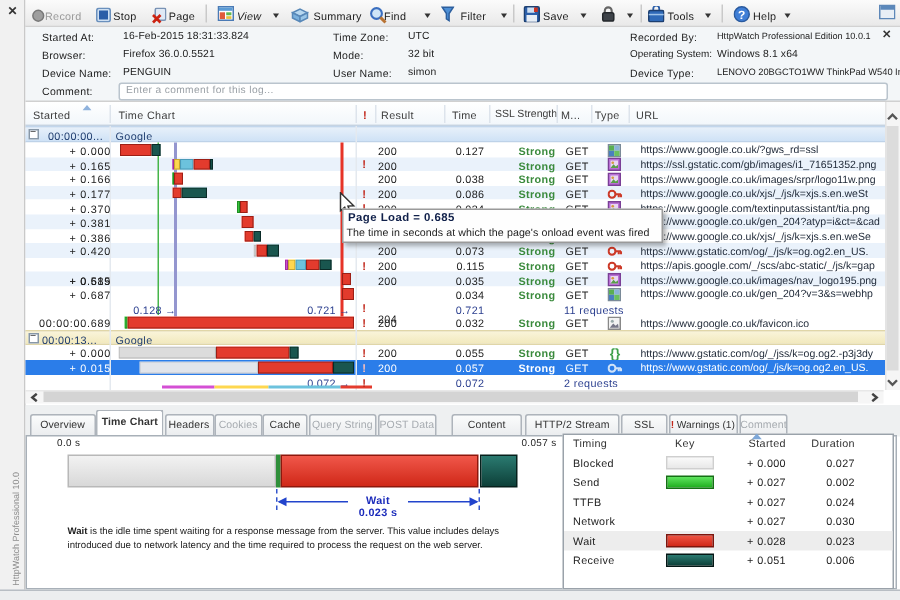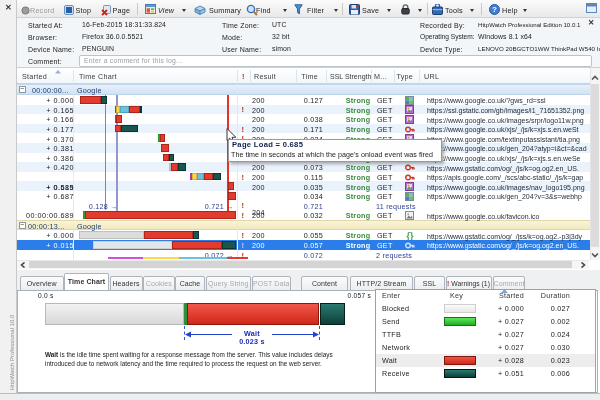--- a/index.html
+++ b/index.html
@@ -249,21 +249,21 @@
 <svg class="a" style="left:405px;top:115.0px;" width="9" height="9">
       <rect x="0.5" y="0.5" width="8" height="8" fill="#b86fd4" stroke="#7a3f96"></rect>
       <rect x="2" y="2" width="5" height="5" fill="#e8d7f2"></rect>
       <circle cx="3.5" cy="3.5" r="0.9" fill="#d49a3f"></circle>
       <path d="M2 7 L4 4.5 L5.5 6 L7 4.8 L7 7 Z" fill="#5a9e4a"></path>
     </svg>
 <div class="t url" style="left:427px;top:116.60000000000001px;color:#1d2736;">https://www.google.co.uk/images/srpr/logo11w.png</div>
 <div class="t tr" style="left:20px;top:126.0px;width:54px;letter-spacing:0.5px;color:#1c1c1c;">+ 0.177</div>
 <div class="warn" style="left:241.5px;top:125.6px;color:#c2281c;">!</div>
 <div class="t" style="left:252px;top:126.0px;color:#1c1c1c;">200</div>
-<div class="t tr" style="left:285px;top:126.0px;width:38px;color:#1c1c1c;">0.171</div>
+<div class="t tr" style="left:285px;top:126.0px;width:38px;color:#1c1c1c;">0.086</div>
 <div class="t tc" style="left:344px;top:126.0px;width:28px;font-weight:bold;color:#3a8a3c;">Strong</div>
 <div class="t" style="left:377px;top:126.0px;color:#1c1c1c;">GET</div>
 <svg class="a" style="left:405px;top:124.6px;" width="10" height="9">
       <circle cx="3" cy="4.5" r="2.3" fill="none" stroke="#cc3a28" stroke-width="1.4"></circle>
       <line x1="5" y1="4.5" x2="9" y2="4.5" stroke="#cc3a28" stroke-width="1.4"></line>
       <line x1="7.5" y1="4.5" x2="7.5" y2="6.5" stroke="#cc3a28" stroke-width="1.4"></line>
       <line x1="9" y1="4.5" x2="9" y2="6.5" stroke="#cc3a28" stroke-width="1.4"></line>
     </svg>
 <div class="t url" style="left:427px;top:126.2px;color:#1d2736;">https://www.google.co.uk/xjs/_/js/k=xjs.s.en.weSt</div>
 <div class="t tr" style="left:20px;top:135.6px;width:54px;letter-spacing:0.5px;color:#1c1c1c;">+ 0.370</div>
@@ -446,21 +446,21 @@
       <path d="M0 3.5 L6 0.5 L6 6.5 Z" fill="#2244cc"></path>
     </svg>
 <svg class="a" style="left:312px;top:330.5px;" width="7" height="7">
       <path d="M7 3.5 L1 0.5 L1 6.5 Z" fill="#2244cc"></path>
     </svg>
 <div class="t tc" style="left:232px;top:329.5px;width:40px;font-weight:bold;color:#1b2bbb;background:#fff;">Wait</div>
 <div class="t tc" style="left:232px;top:338px;width:40px;font-weight:bold;color:#1b2bbb;background:#fff;">0.023 s</div>
 <div class="t" style="left:45px;top:351.5px;font-size:6.4px;letter-spacing:0;color:#222;"><b>Wait</b> is the idle time spent waiting for a response message from the server. This value includes delays</div>
 <div class="t" style="left:45px;top:360.5px;font-size:6.4px;letter-spacing:0;color:#222;">introduced due to network latency and the time required to process the request on the web server.</div>
 <div class="a" style="left:375px;top:288.5px;width:221px;height:104.5px;background:#fff;border:1px solid #9aa2aa;"></div>
-<div class="t" style="left:382px;top:292px;color:#333;">Enter</div>
+<div class="t" style="left:382px;top:292px;color:#333;">Timing</div>
 <div class="t" style="left:450px;top:292px;color:#333;">Key</div>
 <div class="t tr" style="left:484px;top:292px;width:40px;color:#333;">Started</div>
 <div class="t tr" style="left:530px;top:292px;width:40px;color:#333;">Duration</div>
 <svg class="a" style="left:501px;top:288.5px;" width="7" height="4">
       <path d="M3.5 0 L7 4 L0 4 Z" fill="#7da7d8"></path>
     </svg>
 <div class="t" style="left:382px;top:304.5px;color:#222;">Blocked</div>
 <div class="a" style="left:444px;top:303.5px;width:32px;height:9px;background:linear-gradient(#fafafa,#e8e8e8);border:1px solid #cfcfcf;"></div>
 <div class="t tr" style="left:484px;top:304.5px;width:40px;color:#222;">+ 0.000</div>
 <div class="t tr" style="left:530px;top:304.5px;width:40px;color:#222;">0.027</div>

